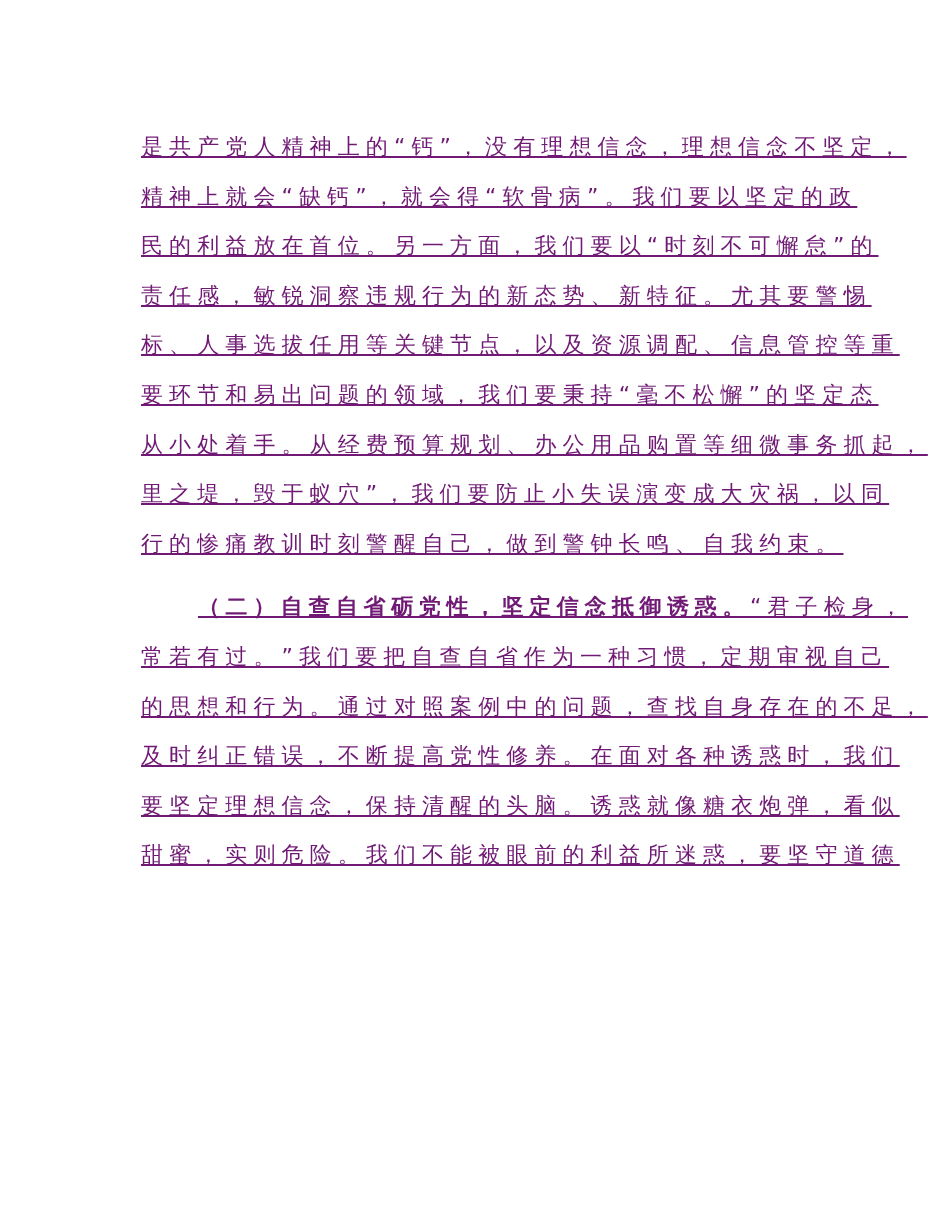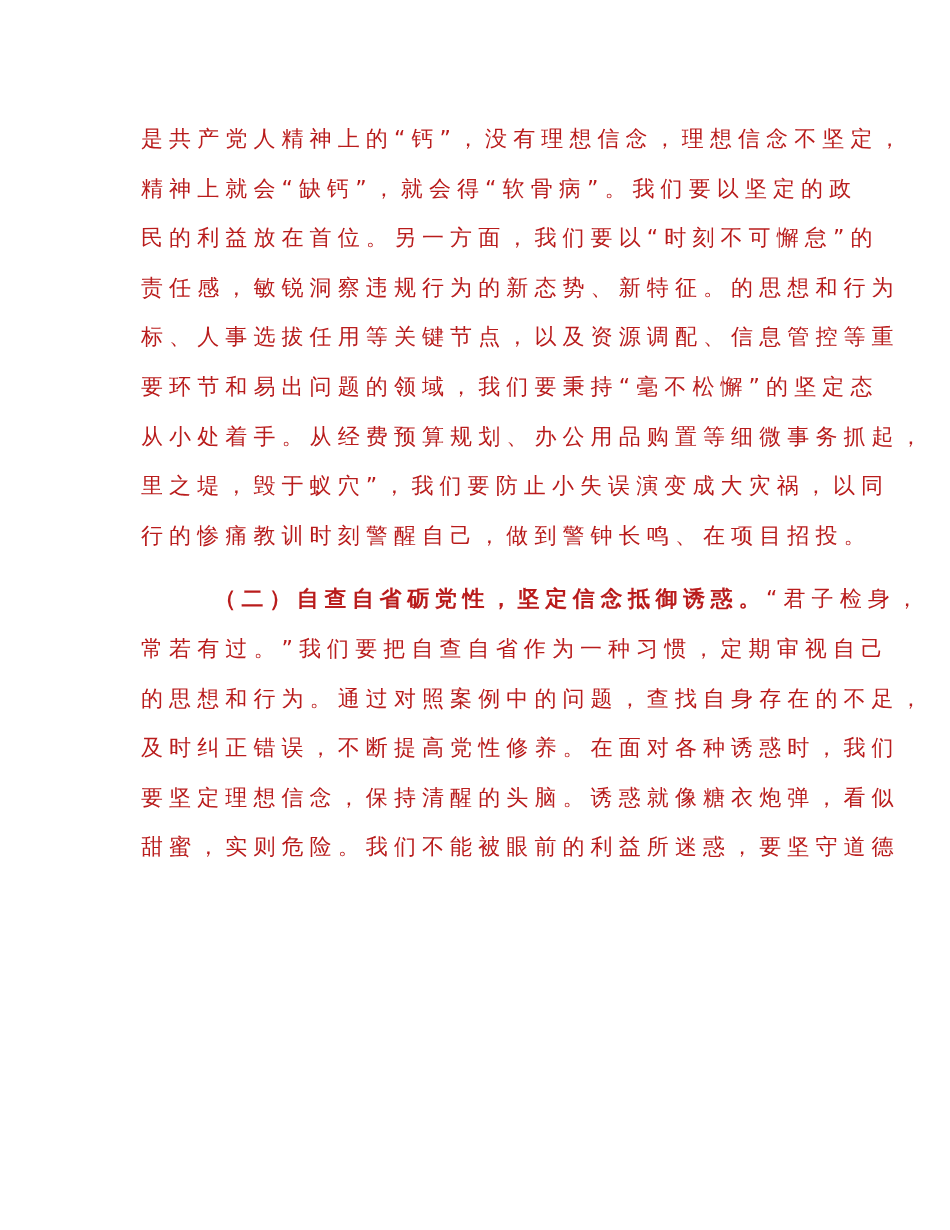--- a/index.html
+++ b/index.html
@@ -9,60 +9,60 @@
   }
   body {
     width: 950px;
     height: 1230px;
     position: relative;
     overflow: hidden;
   }
   .page {
     position: absolute;
     left: 141px;
-    top: 114px;
+    top: 122px;
     width: 690px;
     font-family: "DejaVu Sans", "Liberation Sans", sans-serif;
-    color: #b91c1c;
+    color: #701a75;
+    text-decoration: underline;
   }
   .line {
     display: block;
     height: 49.6px;
     line-height: 49.6px;
     font-size: 22px;
     white-space: nowrap;
     letter-spacing: 6.1px;
   }
   .para-gap {
     height: 14px;
   }
   .indent {
     padding-left: 57px;
   }
   .bold {
     font-weight: bold;
     letter-spacing: 5.6px;
-    margin-left: 16px;
   }
 </style>
 </head>
 <body>
 
 <div class="page">
 
   <div class="paragraph">
     <span class="line">是共产党人精神上的“钙”，没有理想信念，理想信念不坚定，</span>
     <span class="line">精神上就会“缺钙”，就会得“软骨病”。我们要以坚定的政</span>
     <span class="line">民的利益放在首位。另一方面，我们要以“时刻不可懈怠”的</span>
-    <span class="line">责任感，敏锐洞察违规行为的新态势、新特征。的思想和行为</span>
+    <span class="line">责任感，敏锐洞察违规行为的新态势、新特征。尤其要警惕</span>
     <span class="line">标、人事选拔任用等关键节点，以及资源调配、信息管控等重</span>
     <span class="line">要环节和易出问题的领域，我们要秉持“毫不松懈”的坚定态</span>
     <span class="line">从小处着手。从经费预算规划、办公用品购置等细微事务抓起，</span>
     <span class="line">里之堤，毁于蚁穴”，我们要防止小失误演变成大灾祸，以同</span>
-    <span class="line">行的惨痛教训时刻警醒自己，做到警钟长鸣、在项目招投。</span>
+    <span class="line">行的惨痛教训时刻警醒自己，做到警钟长鸣、自我约束。</span>
   </div>
 
   <div class="para-gap"></div>
 
   <div class="paragraph">
     <span class="line indent"><span class="bold">（二）自查自省砺党性，坚定信念抵御诱惑。</span><span>“君子检身，</span></span>
     <span class="line">常若有过。”我们要把自查自省作为一种习惯，定期审视自己</span>
     <span class="line">的思想和行为。通过对照案例中的问题，查找自身存在的不足，</span>
     <span class="line">及时纠正错误，不断提高党性修养。在面对各种诱惑时，我们</span>
     <span class="line">要坚定理想信念，保持清醒的头脑。诱惑就像糖衣炮弹，看似</span>

